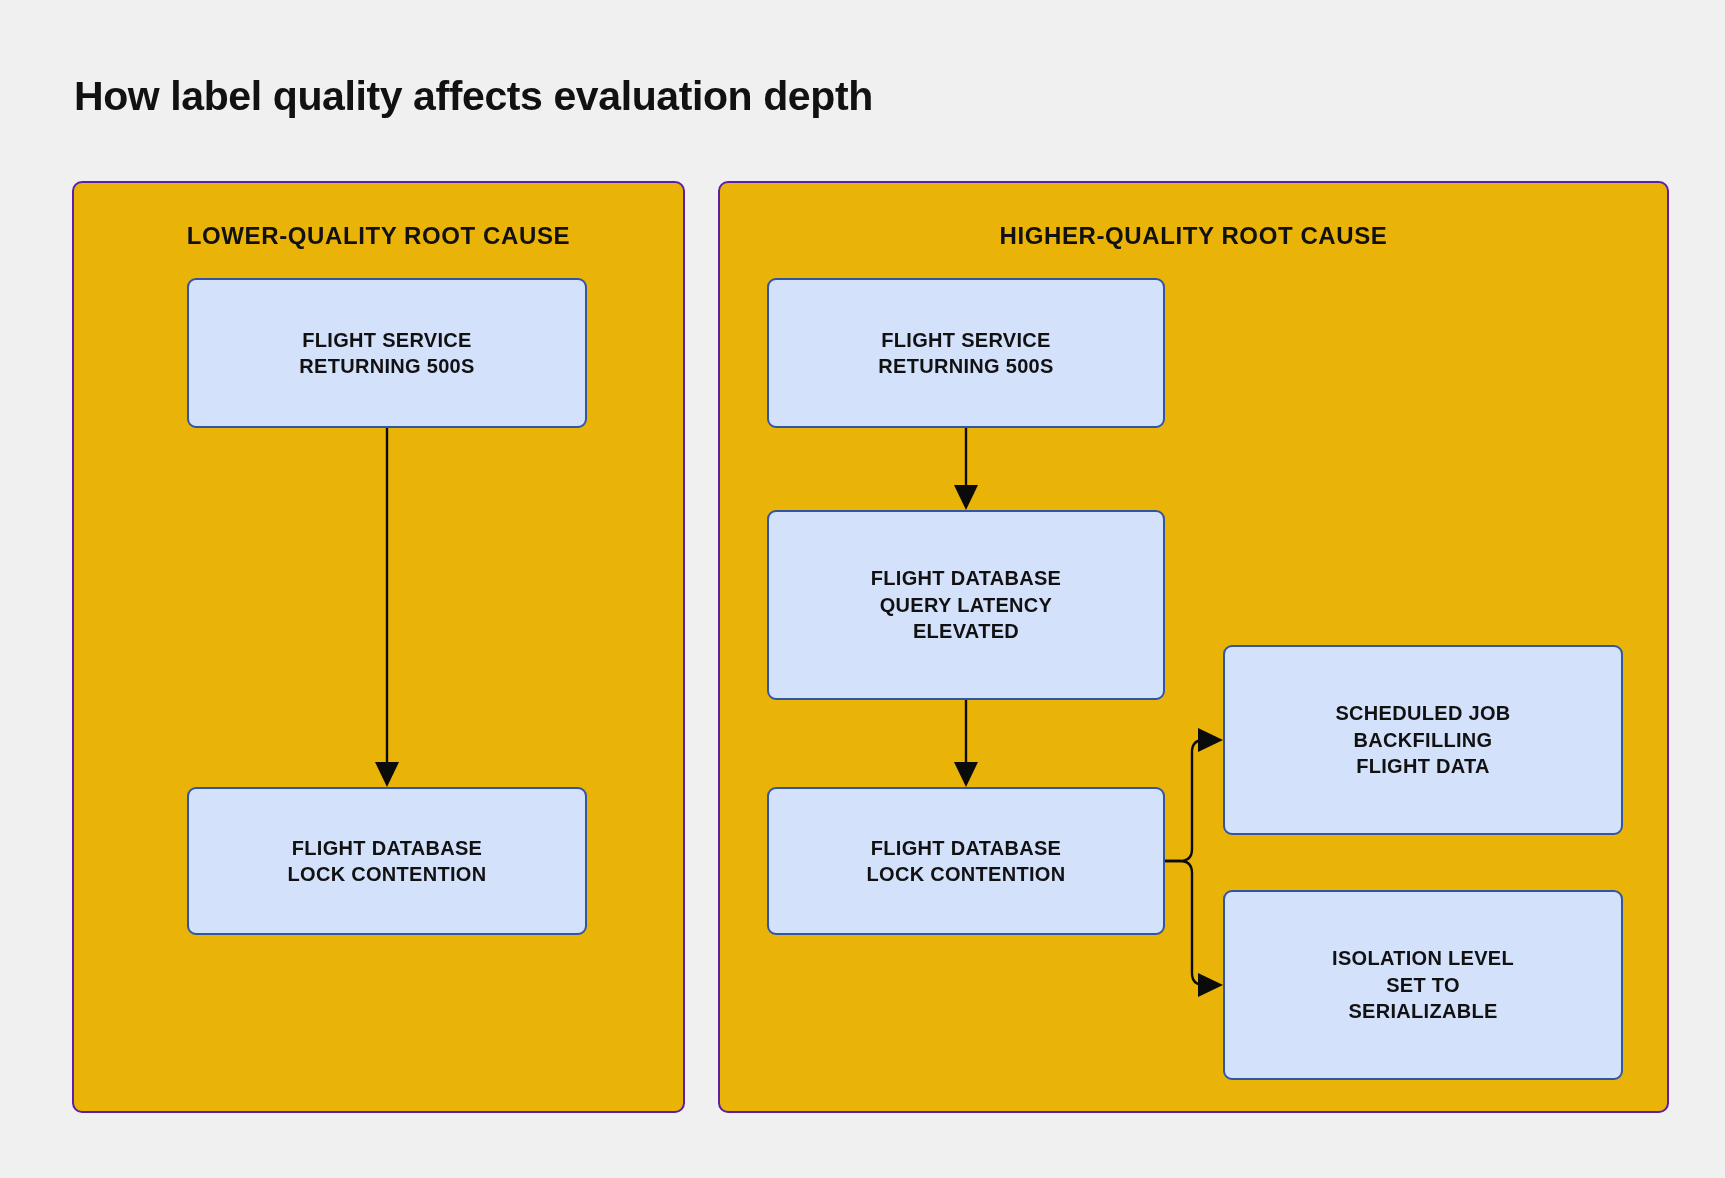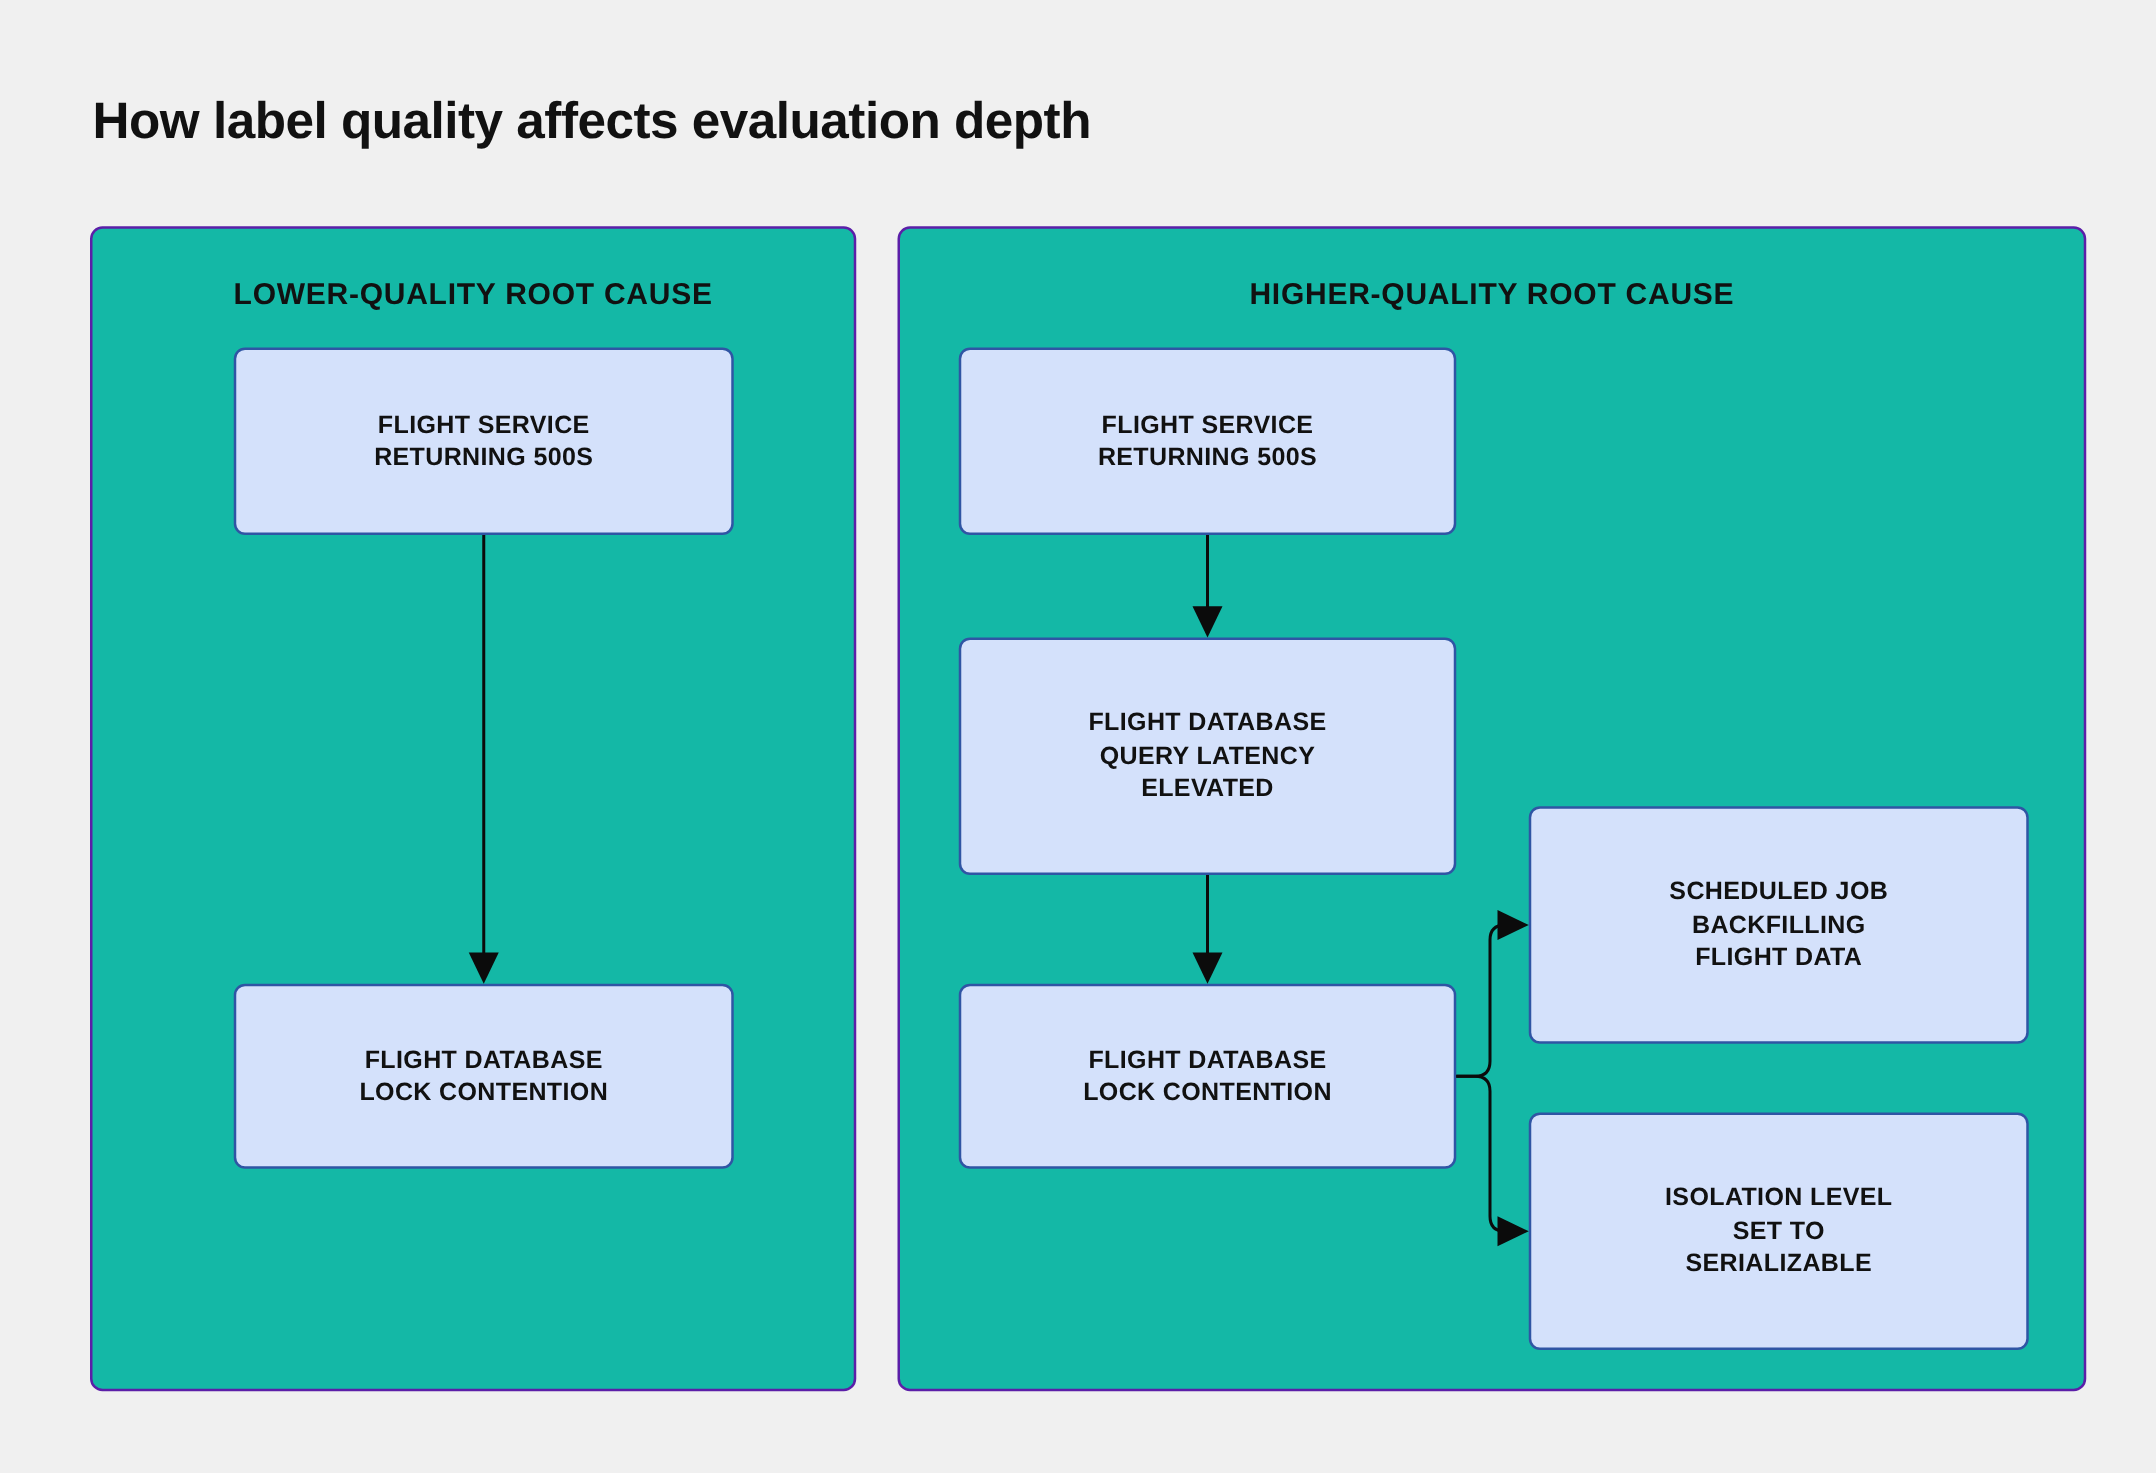--- a/index.html
+++ b/index.html
@@ -31,21 +31,21 @@
     font-weight: 700;
     letter-spacing: -0.4px;
     color: #111111;
     white-space: nowrap;
     line-height: 1.1;
   }
 
   
   .panel {
     position: absolute;
-    background: #14b8a6;
+    background: #eab308;
     border: 2px solid #5b1fa8;
     border-radius: 10px;
     box-sizing: border-box;
   }
   #panel-left {
     left: 72px;
     top: 181px;
     width: 613px;
     height: 932px;
   }

